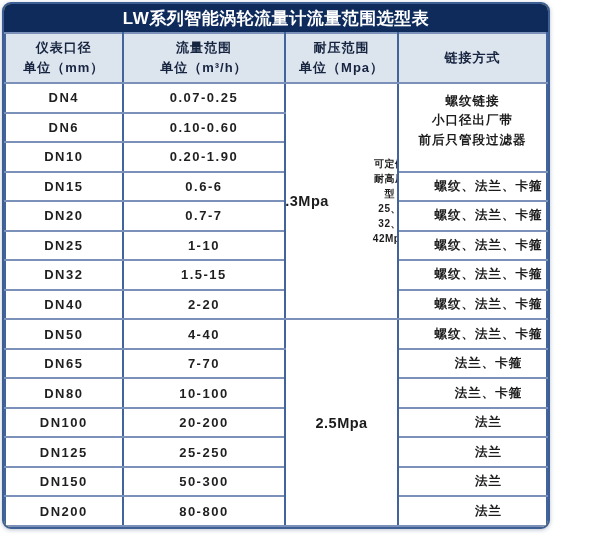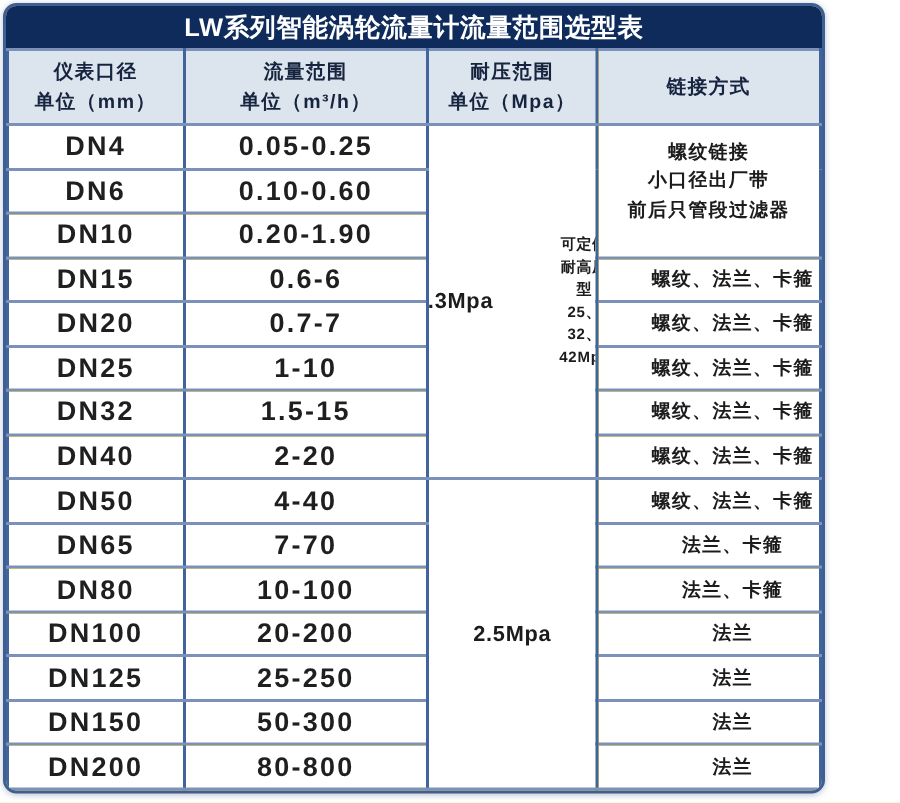--- a/index.html
+++ b/index.html
@@ -30,21 +30,21 @@
     text-align: center; vertical-align: middle; padding: 0;
     background: #ffffff; overflow: hidden;
   }
   thead tr { height: 50px; }
   thead th {
     background: #dce4ee; color: #16243f; font-size: 13px; font-weight: bold;
     line-height: 1.55; letter-spacing: 1px;
   }
   tbody tr { height: 29px; }
   .dn-cell, .flow-cell {
-    font-size: 18px; font-weight: 600; color: #1f1f1f; letter-spacing: 1.5px;
+    font-size: 13px; font-weight: 600; color: #1f1f1f; letter-spacing: 1.5px;
   }
   .conn-cell {
     font-size: 12.5px; font-weight: bold; color: #1c1c1c; letter-spacing: 1px; padding-left: 32px;
   }
   .conn-merged {
     vertical-align: top; padding-top: 8px; line-height: 1.55;
     font-size: 12.5px; font-weight: bold; color: #1c1c1c; letter-spacing: 1px; margin-left: 14px;
   }
   .pressure-cell { vertical-align: middle; }
   .pressure-inner {
@@ -86,21 +86,21 @@
           <th>
             <div>耐压范围</div>
             <div>单位（Mpa）</div>
           </th>
           <th>链接方式</th>
         </tr>
       </thead>
       <tbody>
         <tr>
           <td class="dn-cell">DN4</td>
-          <td class="flow-cell">0.05-0.25</td>
+          <td class="flow-cell">0.07-0.25</td>
           <td class="pressure-cell" rowspan="8">
             <div class="pressure-inner">
               <div class="pressure-main">6.3Mpa</div>
               <div class="pressure-note">
                 <div>可定做耐高压型</div>
                 <div>25、32、42Mpa</div>
               </div>
             </div>
           </td>
           <td class="conn-merged" rowspan="3">

